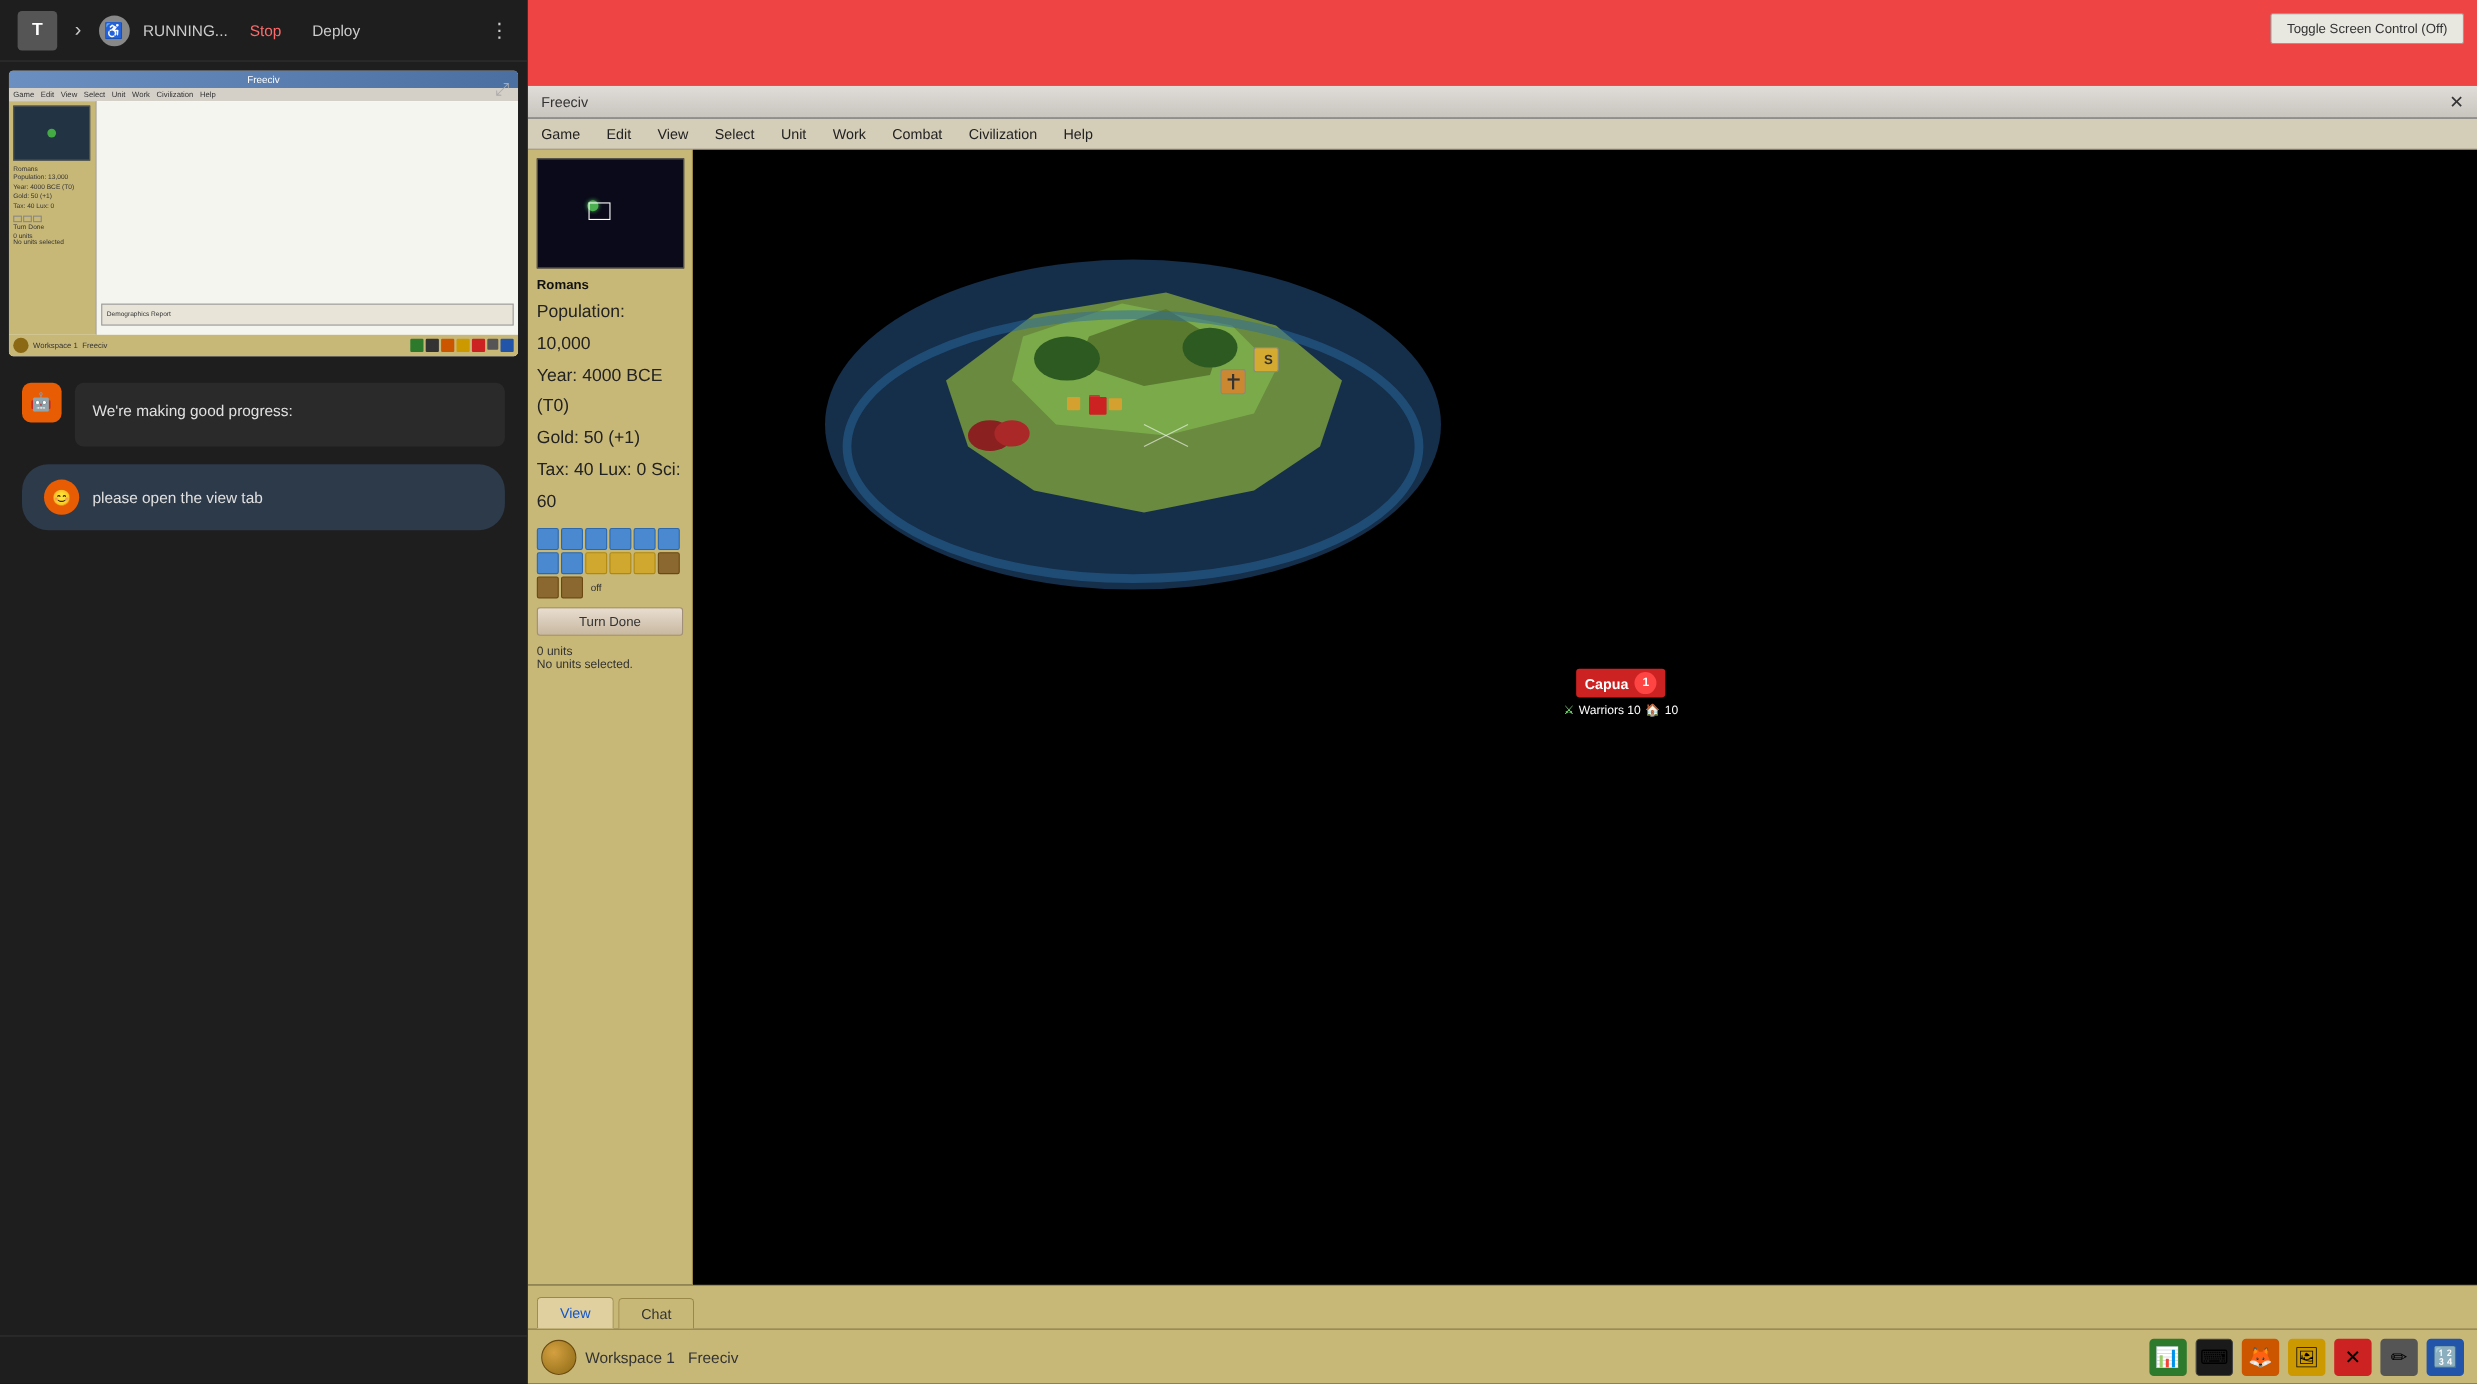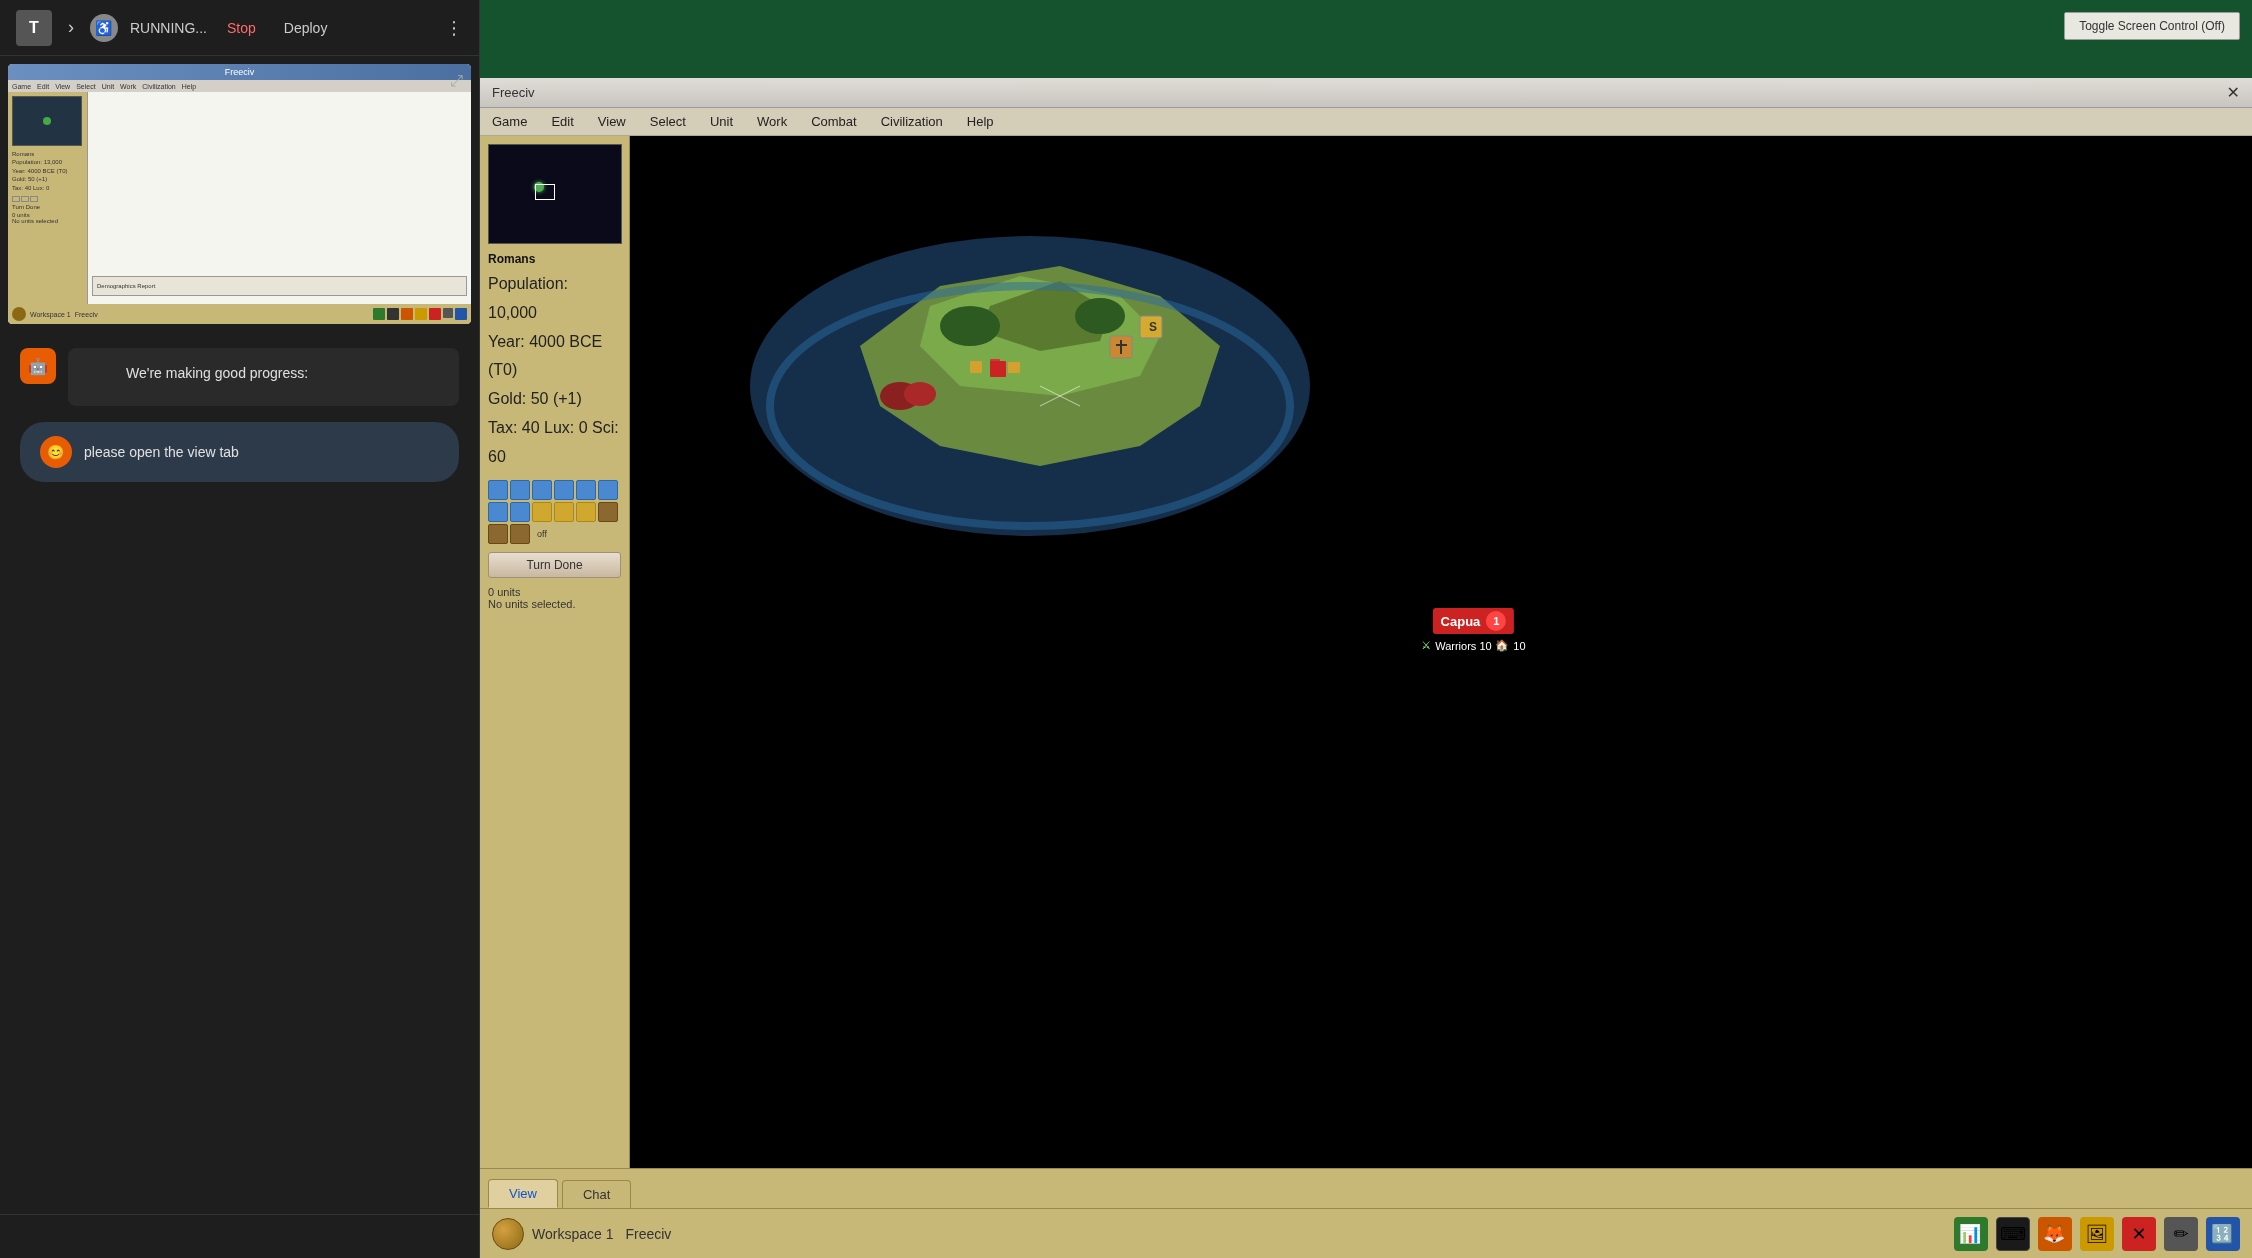--- a/index.html
+++ b/index.html
@@ -256,21 +256,20 @@
       border-radius: 8px;
       padding: 14px 16px;
       color: #e0e0e0;
       font-size: 14px;
       line-height: 1.6;
       flex: 1;
     }
 
     .message-content p {
       margin-bottom: 8px;
-      margin-left: 42px;
     }
 
     .message-content ol {
       margin-left: 20px;
       margin-bottom: 8px;
     }
 
     .message-content ol li {
       margin-bottom: 4px;
     }
@@ -327,21 +326,21 @@
       height: 44px;
       border-top: 1px solid #333;
       display: flex;
       align-items: center;
       padding: 0 12px;
     }
 
     
     .right-panel {
       flex: 1;
-      background: #14532d;
+      background: #ef4444;
       display: flex;
       flex-direction: column;
       position: relative;
     }
 
     
     .toggle-screen-btn {
       position: absolute;
       top: 12px;
       right: 12px;

